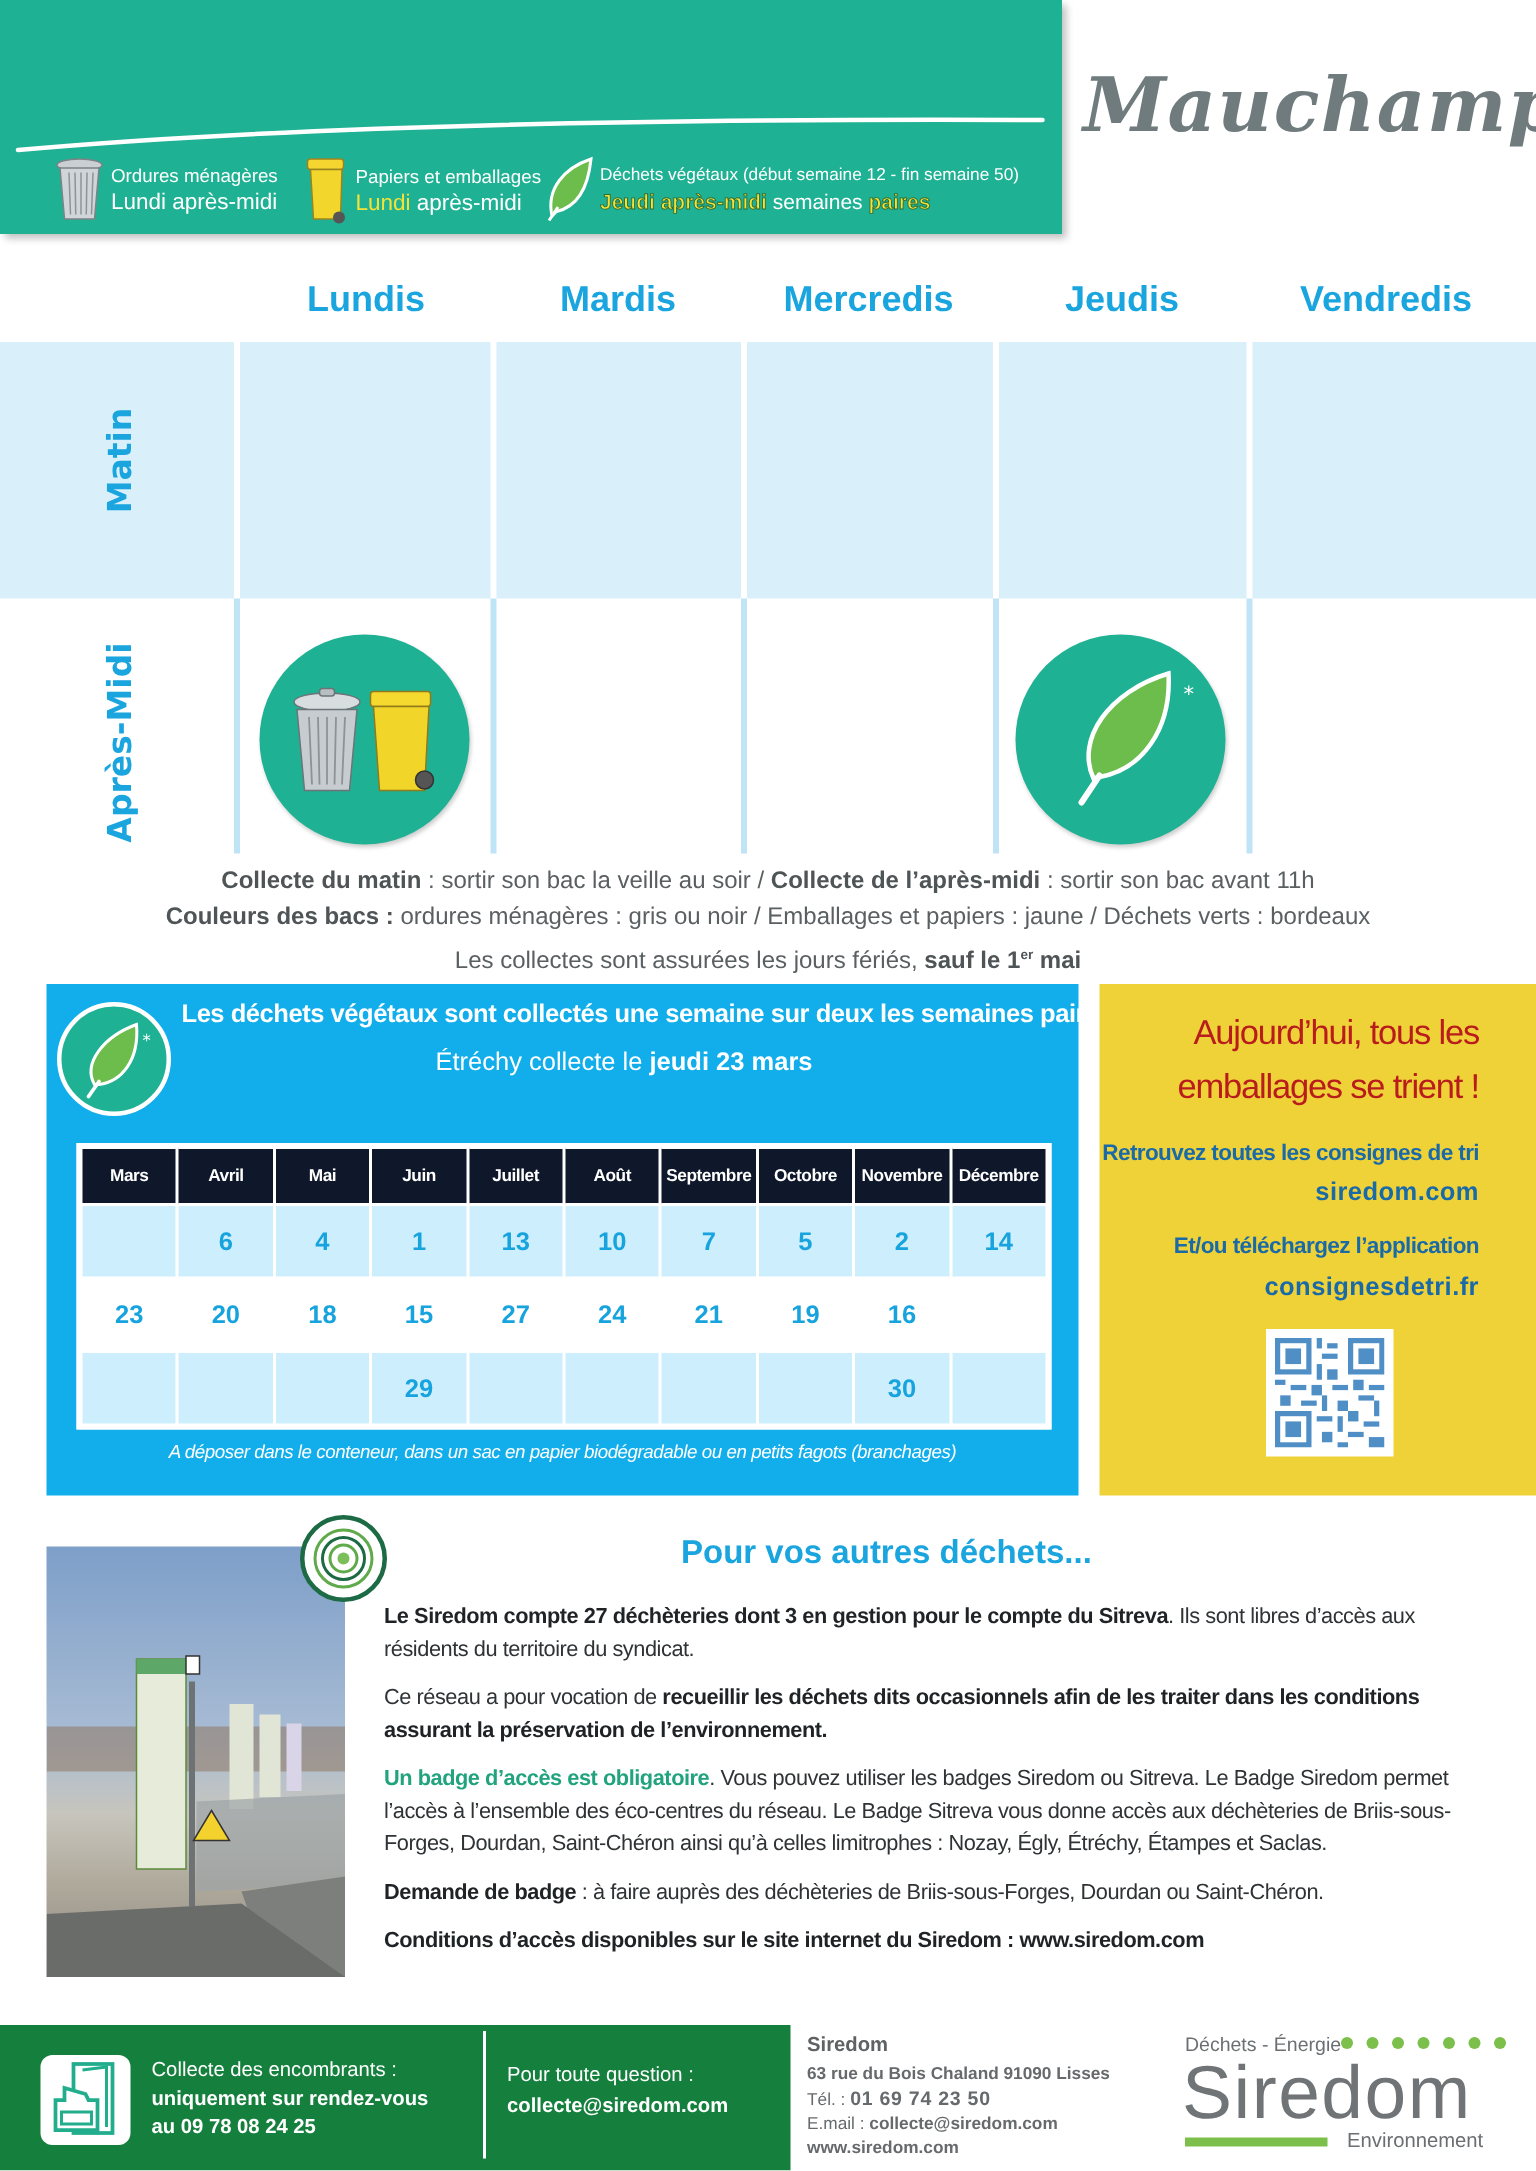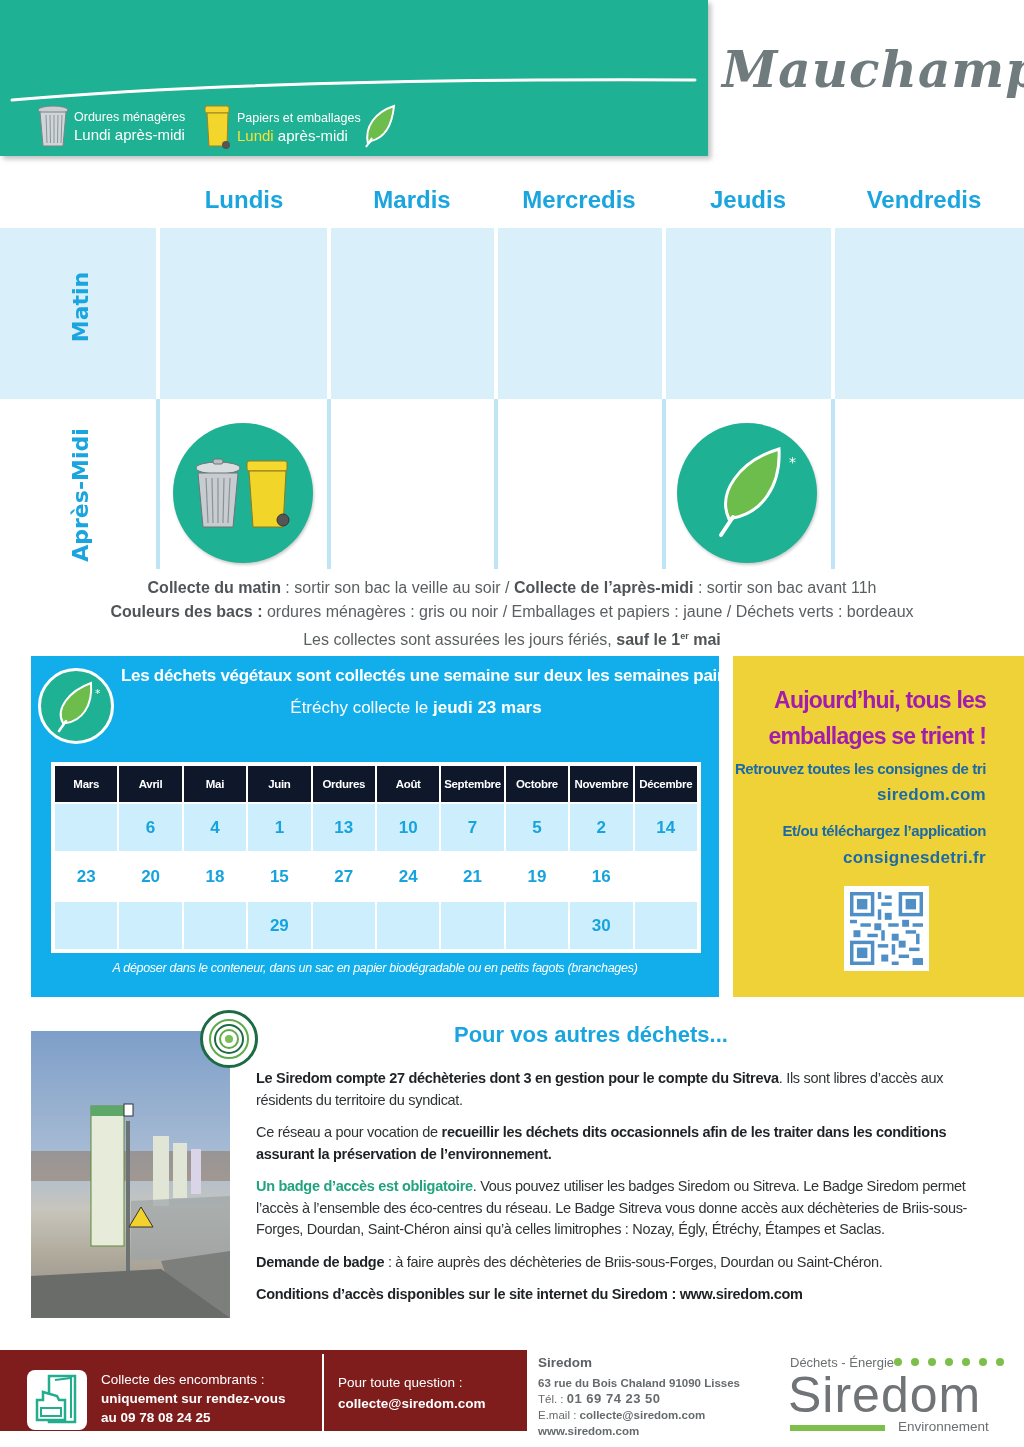--- a/index.html
+++ b/index.html
@@ -51,21 +51,21 @@
             letter-spacing: -0.3px; }
   .cal td { height: 49px; text-align: center; font-size: 17px; font-weight: bold; color: #17a3dd; border-left: 2px solid #fff;
             border-right: 2px solid #fff; }
   .cal tr.r1 td, .cal tr.r3 td { background: #cdeefc; border-top: 2px solid #fff; border-bottom: 2px solid #fff; }
   .cal tr.r2 td { background: #ffffff; }
   .bb-foot { position: absolute; left: 0; top: 305px; width: 688px; text-align: center; color: #fff; font-style: italic;
              font-size: 12.5px; letter-spacing: -0.3px; }
 
   
   .yellowbox { position: absolute; left: 733px; top: 656px; width: 291px; height: 341px; background: #efd237; }
-  .yb-head { position: absolute; right: 38px; top: 26px; text-align: right; color: #a21caf; font-weight: bold;
+  .yb-head { position: absolute; right: 38px; top: 14px; text-align: right; color: #b91c1c; font-weight: normal;
              font-size: 23px; line-height: 36px; letter-spacing: -0.8px; }
   .yb-text { position: absolute; right: 38px; text-align: right; color: #1b6aa8; font-weight: bold; white-space: nowrap; }
   .yb-t1 { top: 104px; font-size: 15px; letter-spacing: -0.4px; }
   .yb-t2 { top: 129px; font-size: 17px; letter-spacing: 0.3px; }
   .yb-t3 { top: 166px; font-size: 15px; letter-spacing: -0.4px; }
   .yb-t4 { top: 192px; font-size: 17px; letter-spacing: 0.3px; }
   .qr { position: absolute; left: 111px; top: 230px; width: 85px; height: 85px; background: #fff; padding: 6px; }
 
   
   .photo { position: absolute; left: 31px; top: 1031px; width: 199px; height: 287px; overflow: hidden;
@@ -73,21 +73,21 @@
   .spiral { position: absolute; left: 200px; top: 1010px; width: 58px; height: 58px; border-radius: 50%; background: #fff;
             border: 3px solid #1d6b45; }
   .other-title { position: absolute; left: 454px; top: 1022px; font-weight: bold; font-size: 22px; color: #1aa5df; }
   .other-body { position: absolute; left: 256px; top: 1068px; width: 740px; font-size: 14.5px; color: #2f3335; line-height: 21.5px;
                 letter-spacing: -0.3px; }
   .other-body p { margin-bottom: 11px; }
   .other-body b { color: #1f2325; }
   .green-b { color: #21a37e; font-weight: bold; }
 
   
-  .foot { position: absolute; left: 0; top: 1350px; width: 527px; height: 81px; background: #7f1d1d; }
+  .foot { position: absolute; left: 0; top: 1350px; width: 527px; height: 97px; background: #15803d; }
   .foot-icon { position: absolute; left: 27px; top: 20px; width: 60px; height: 60px; background: #fff; border-radius: 8px; }
   .foot-t1 { position: absolute; left: 101px; top: 20px; color: #fff; font-size: 13.5px; line-height: 19px; }
   .foot-t1 b { font-weight: bold; margin-top: 40px; }
   .foot-sep { position: absolute; left: 322px; top: 4px; width: 2px; height: 85px; background: #fff; }
   .foot-t2 { position: absolute; left: 338px; top: 22px; color: #fff; font-size: 13.5px; line-height: 21px; }
   .addr { position: absolute; left: 538px; top: 1355px; font-size: 11.5px; color: #666a6c; line-height: 16px; }
   .addr .nm { font-weight: bold; font-size: 13.5px; color: #5e6264; display: block; margin-bottom: 4px; }
   .addr b { font-weight: bold; }
   .logo { position: absolute; left: 790px; top: 1355px; width: 210px; height: 85px; }
   .logo-top { position: absolute; left: 0; top: 0; font-size: 13px; color: #6b6f71; white-space: nowrap; }
@@ -133,20 +133,24 @@
       <span class="l1">Papiers et emballages</span>
       <span class="l2"><span class="yellow-word">Lundi</span><span> après-midi</span></span>
     </div>
   </div>
 
   <div class="legend-item" style="left:362px;">
     <svg width="34" height="44">
       <path d="M6 40 C 2 22 14 8 32 2 C 30 22 22 34 9 37 Z" fill="#6cbd4b" stroke="#fff" stroke-width="2"></path>
       <path d="M4 43 L10 34" stroke="#fff" stroke-width="2"></path>
     </svg>
+    <div class="legend-text" style="margin-left:4px;">
+      <span class="l1" style="font-size:11.5px;">Déchets végétaux (début semaine 12 - fin semaine 50)</span>
+      <span class="l2" style="font-size:14px;"><span class="outlined">Jeudi après-midi</span><span> semaines </span><span class="outlined">paires</span></span>
+    </div>
   </div>
 </div>
 
 <div class="commune">Mauchamps</div>
 
 <div class="day-hdr" style="left:160px;width:168px;">Lundis</div>
 <div class="day-hdr" style="left:330px;width:164px;">Mardis</div>
 <div class="day-hdr" style="left:496px;width:166px;">Mercredis</div>
 <div class="day-hdr" style="left:664px;width:168px;">Jeudis</div>
 <div class="day-hdr" style="left:834px;width:180px;">Vendredis</div>
@@ -211,21 +215,21 @@
   <div class="bb-line bb-l2"><span>Étréchy collecte le </span><b>jeudi 23 mars</b></div>
 
   <div class="cal">
     <table>
       <thead>
         <tr>
           <th>Mars</th>
           <th>Avril</th>
           <th>Mai</th>
           <th>Juin</th>
-          <th>Ordures</th>
+          <th>Juillet</th>
           <th>Août</th>
           <th>Septembre</th>
           <th>Octobre</th>
           <th>Novembre</th>
           <th>Décembre</th>
         </tr>
       </thead>
       <tbody>
         <tr class="r1">
           <td></td>

